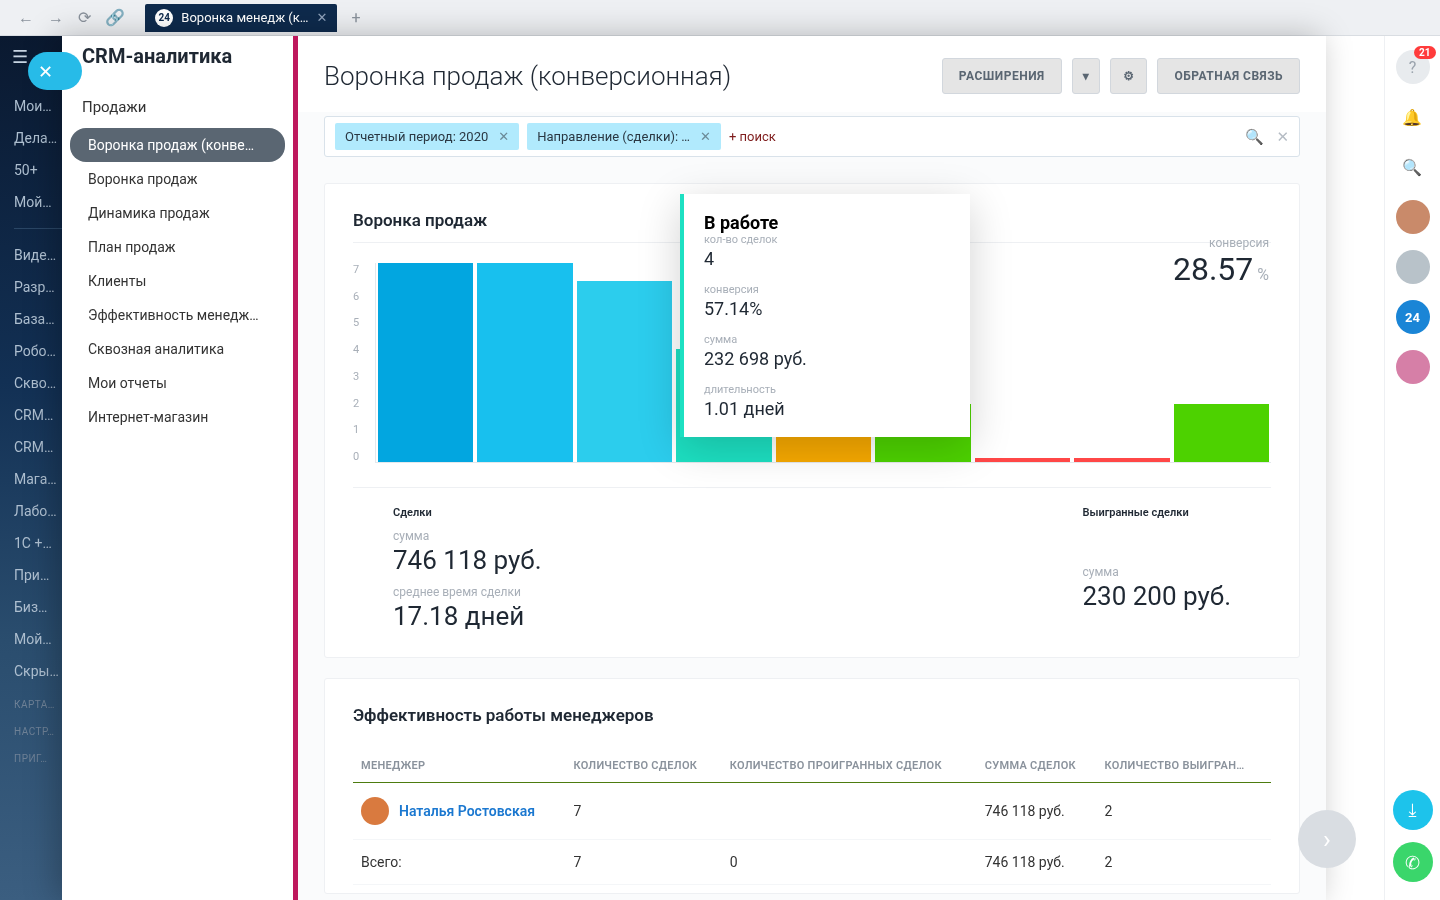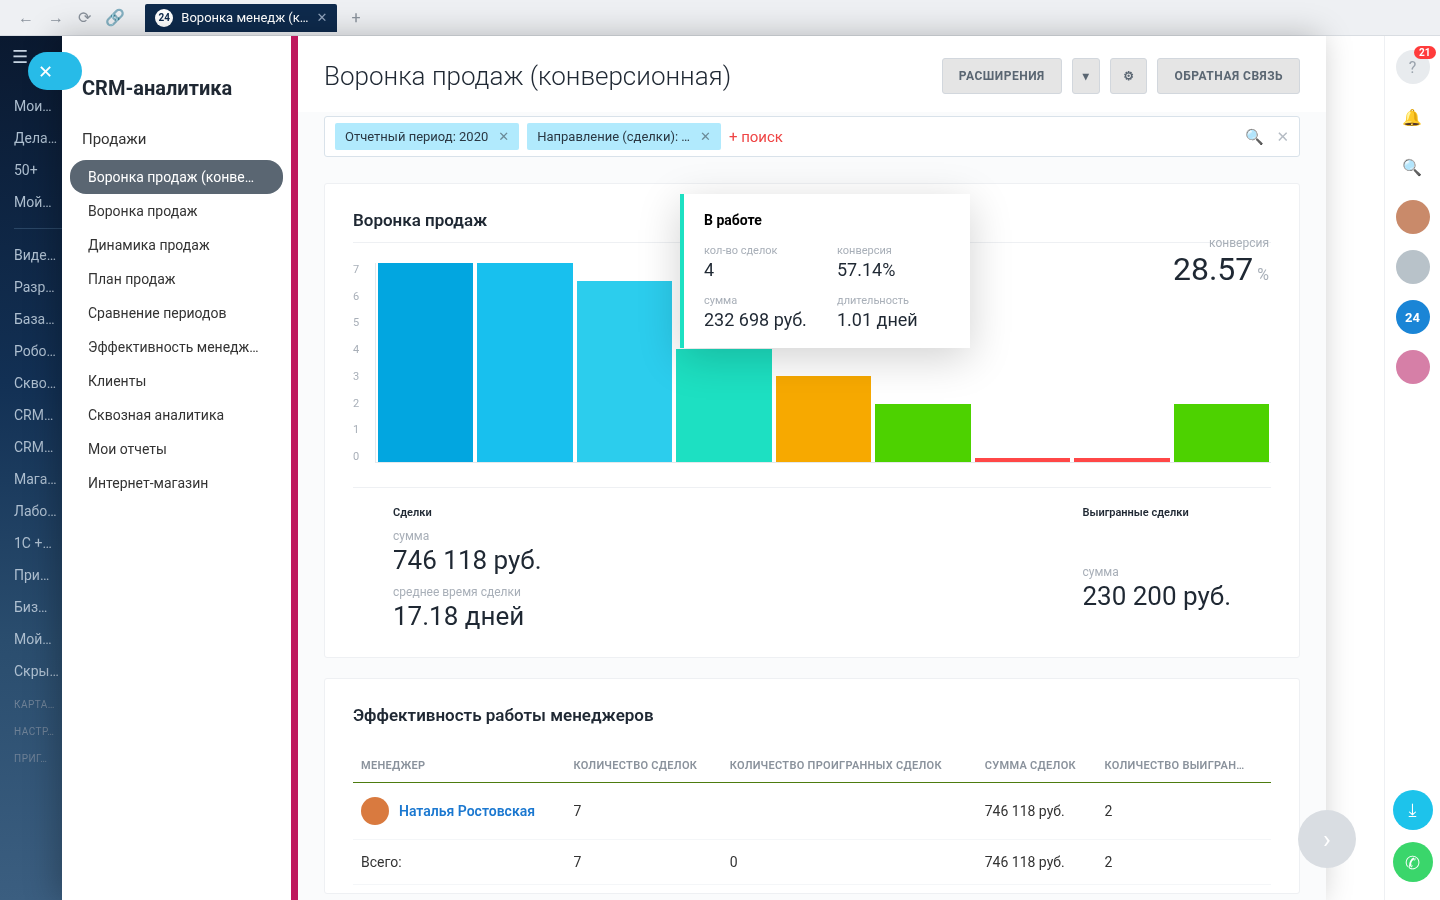--- a/index.html
+++ b/index.html
@@ -20,40 +20,40 @@
 .left-nav ul { list-style: none; margin-top: 40px; }
 .left-nav li { padding: 8px 14px; font-size: 14px; white-space: nowrap; color: #aebfd0; }
 .left-nav .small-h { font-size: 10px; color: #6e8196; padding: 12px 14px 4px; letter-spacing: 0.5px; }
 .left-nav hr { border: none; border-top: 1px solid #2a4665; margin: 10px 14px; }
 
 
 .panel { position: absolute; left: 62px; top: 36px; bottom: 0; right: 114px; background: #fff; z-index: 5; box-shadow: -6px 0 30px rgba(0,0,0,0.25); display: flex; }
 .close-pill { position: absolute; left: -34px; top: 16px; width: 54px; height: 38px; background: #27bbe8; border-radius: 19px; display: flex; align-items: center; justify-content: flex-start; padding-left: 10px; color: #fff; font-size: 18px; cursor: pointer; z-index: 6; }
 
 
-.a-sidebar { width: 236px; border-right: 7px solid #be185d; padding: 40px 0; flex-shrink: 0; }
+.a-sidebar { width: 236px; border-right: 5px solid #be185d; padding: 8px 0; flex-shrink: 0; }
 .a-sidebar h1 { font-size: 20px; font-weight: 700; padding: 0 20px 18px; color: #1f2833; }
 .a-sidebar .group { font-size: 15px; color: #333; padding: 12px 20px; cursor: pointer; }
 .a-sidebar .item { font-size: 14px; color: #333; padding: 9px 20px 9px 26px; cursor: pointer; white-space: nowrap; overflow: hidden; text-overflow: ellipsis; }
 .a-sidebar .item.active { background: #5a6672; color: #fff; border-radius: 16px; margin: 0 8px; padding-left: 18px; }
 
 
 .a-main { flex: 1; overflow: hidden; position: relative; background: #fafbfc; }
 .a-header { display: flex; align-items: center; padding: 22px 26px 18px; background: #fff; }
 .a-title { font-size: 26px; font-weight: 300; color: #1f2833; flex: 1; }
 .a-actions { display: flex; gap: 10px; }
 .btn { border: 1px solid #d2d7dd; background: #e5e5e5; color: #5a6672; font-size: 12px; font-weight: 700; letter-spacing: 0.5px; padding: 10px 16px; border-radius: 3px; cursor: pointer; display: flex; align-items: center; gap: 8px; }
 .btn.split { padding: 10px 10px; }
 .btn.icon-only { padding: 10px 12px; }
 
 
 .filter-bar { margin: 0 26px 0; border: 1px solid #d9e2ea; border-radius: 3px; background: #fff; display: flex; align-items: center; padding: 6px 10px; gap: 8px; }
 .chip { background: #b1eafd; color: #2a3742; font-size: 13px; padding: 6px 10px; border-radius: 2px; display: flex; align-items: center; gap: 10px; }
 .chip .x { color: #6b8a97; cursor: pointer; }
-.search-ph { color: #ef4444; font-size: 15px; flex: 1; }
+.search-ph { color: #7f1d1d; font-size: 13px; flex: 1; }
 .filter-icons { display: flex; gap: 12px; color: #b5bcc4; font-size: 15px; }
 
 
 .card { margin: 26px 26px 0; background: #fff; border: 1px solid #eef0f3; border-radius: 3px; padding: 26px 28px; position: relative; }
 .card h2 { font-size: 17px; font-weight: 600; color: #1f2833; margin-bottom: 8px; }
 .card hr { border: none; border-top: 1px solid #eef0f3; margin: 12px 0 20px; }
 .conv-topright { position: absolute; right: 30px; top: 52px; text-align: right; }
 .conv-topright .lbl { font-size: 12px; color: #a8afb8; }
 .conv-topright .val { font-size: 32px; color: #1f2833; font-weight: 400; text-align: center; }
 .conv-topright .pct { font-size: 16px; color: #a8afb8; }
@@ -74,22 +74,22 @@
 
 .summary-row { display: flex; justify-content: space-between; margin-top: 24px; border-top: 1px solid #eef0f3; padding-top: 8px; }
 .summary-col { padding: 10px 40px 0 40px; }
 .summary-col h3 { font-size: 11px; font-weight: 600; color: #1f2833; margin-bottom: 10px; }
 .summary-col .lbl { font-size: 12px; color: #a8afb8; margin-top: 10px; }
 .summary-col .val { font-size: 26px; color: #1f2833; font-weight: 400; margin-top: 2px; }
 .summary-col.right { text-align: left; }
 
 
 .tooltip { position: absolute; left: 680px; top: 194px; width: 290px; background: #fff; box-shadow: 0 10px 40px rgba(0,0,0,0.18); border-left: 4px solid #1de0c2; padding: 18px 20px; z-index: 20; }
-.tooltip h4 { font-size: 14px; font-weight: 700; margin-bottom: 16px; }
-.tooltip .grid { display: grid; grid-template-columns: 1fr 1fr; gap: 14px 20px; }
+.tooltip h4 { font-size: 18px; font-weight: 700; }
+.tooltip .grid { display: grid; grid-template-columns: 1fr; gap: 14px 20px; }
 .tooltip .lbl { font-size: 11px; color: #a8afb8; }
 .tooltip .val { font-size: 18px; color: #1f2833; margin-top: 2px; }
 
 
 .card.table-card h2 { margin-bottom: 24px; }
 .mgr-table { width: 100%; border-collapse: collapse; }
 .mgr-table th { text-align: left; font-size: 11px; font-weight: 600; color: #8a929c; letter-spacing: 0.3px; padding: 10px 8px; border-bottom: 1px solid #4d7c0f; }
 .mgr-table td { padding: 14px 8px; font-size: 14px; color: #333; border-bottom: 1px solid #f4f6f8; }
 .mgr-name { display: flex; align-items: center; gap: 10px; color: #1b78d0; font-weight: 600; }
 .avatar-sm { width: 28px; height: 28px; border-radius: 50%; background: #d97a3f; }
@@ -161,23 +161,22 @@
 <div class="panel">
   <div class="close-pill">✕</div>
 
   <div class="a-sidebar">
     <h1>CRM-аналитика</h1>
     <div class="group">Продажи</div>
     <div class="item active">Воронка продаж (конве…</div>
     <div class="item">Воронка продаж</div>
     <div class="item">Динамика продаж</div>
     <div class="item">План продаж</div>
-    <div class="item">Сравнение периодов</div>
+    <div class="item">Клиенты</div>
     <div class="item">Эффективность менедж…</div>
-    <div class="item">Клиенты</div>
     <div class="item">Сквозная аналитика</div>
     <div class="item">Мои отчеты</div>
     <div class="item">Интернет-магазин</div>
   </div>
 
   <div class="a-main">
     <div class="a-header">
       <div class="a-title">Воронка продаж (конверсионная)</div>
       <div class="a-actions">
         <div class="btn">

